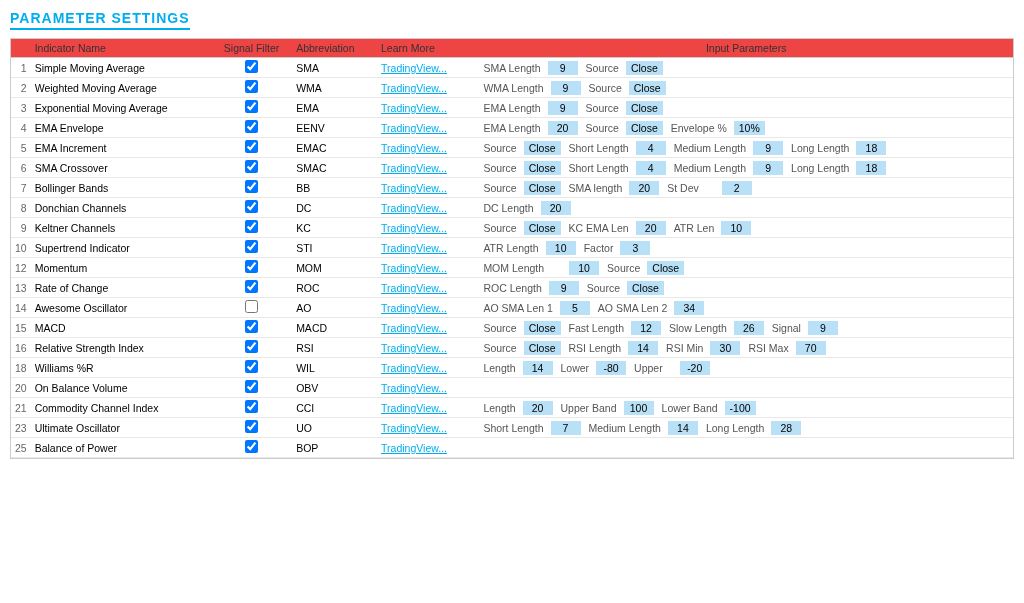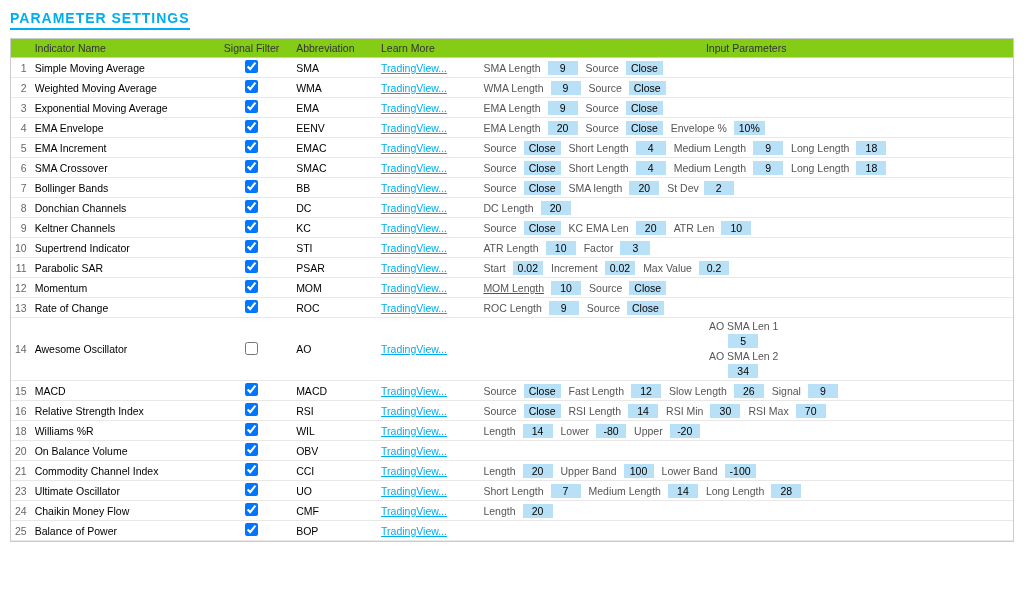--- a/index.html
+++ b/index.html
@@ -21,21 +21,21 @@
       overflow: auto;
     }
     
     table {
       border-collapse: collapse;
       width: 100%;
       font-size: 10.5px;
     }
     
     thead tr {
-      background: #84cc16;
+      background: #ef4444;
     }
     
     thead th {
       padding: 3px 4px;
       text-align: left;
       font-weight: normal;
       border-bottom: 1px solid #ccc;
       white-space: nowrap;
       color: #333;
     }
@@ -229,21 +229,21 @@
           <td class="indicator-name">Bollinger Bands</td>
           <td class="signal-filter checkbox-cell"><input type="checkbox" checked="" style=""></td>
           <td class="abbrev">BB</td>
           <td class="learn-more"><span class="tradingview-link">TradingView...</span></td>
           <td colspan="12">
             <div style="display: flex; align-items: center; gap: 2px; flex-wrap: nowrap;">
               <span class="param-label" style="margin-right: 2px;">Source</span>
               <span class="param-value" style="margin-right: 6px;">Close</span>
               <span class="param-label" style="margin-right: 2px;">SMA length</span>
               <span class="param-value" style="margin-right: 6px;">20</span>
-              <span class="param-label" style="margin-right: 0;">St Dev</span>
+              <span class="param-label" style="margin-right: 18px;">St Dev</span>
               <span class="param-value" style="margin-right: 6px;">2</span>
             </div>
           </td>
         </tr>
         <tr>
           <td class="row-num">8</td>
           <td class="indicator-name">Donchian Channels</td>
           <td class="signal-filter checkbox-cell"><input type="checkbox" checked="" style=""></td>
           <td class="abbrev">DC</td>
           <td class="learn-more"><span class="tradingview-link">TradingView...</span></td>
@@ -280,45 +280,28 @@
           <td colspan="12">
             <div style="display: flex; align-items: center; gap: 2px; flex-wrap: nowrap;">
               <span class="param-label" style="margin-right: 2px;">ATR Length</span>
               <span class="param-value" style="margin-right: 6px;">10</span>
               <span class="param-label" style="margin-right: 2px;">Factor</span>
               <span class="param-value" style="margin-right: 6px;">3</span>
             </div>
           </td>
         </tr>
         <tr>
-          <td class="row-num">11</td>
-          <td class="indicator-name">Parabolic SAR</td>
-          <td class="signal-filter checkbox-cell"><input type="checkbox" checked="" style=""></td>
-          <td class="abbrev">PSAR</td>
-          <td class="learn-more"><span class="tradingview-link">TradingView...</span></td>
-          <td colspan="12">
-            <div style="display: flex; align-items: center; gap: 2px; flex-wrap: nowrap;">
-              <span class="param-label" style="margin-right: 2px;">Start</span>
-              <span class="param-value" style="margin-right: 6px;">0.02</span>
-              <span class="param-label" style="margin-right: 2px;">Increment</span>
-              <span class="param-value" style="margin-right: 6px;">0.02</span>
-              <span class="param-label" style="margin-right: 2px;">Max Value</span>
-              <span class="param-value" style="margin-right: 6px;">0.2</span>
-            </div>
-          </td>
-        </tr>
-        <tr>
           <td class="row-num">12</td>
           <td class="indicator-name">Momentum</td>
           <td class="signal-filter checkbox-cell"><input type="checkbox" checked="" style=""></td>
           <td class="abbrev">MOM</td>
           <td class="learn-more"><span class="tradingview-link">TradingView...</span></td>
           <td colspan="12">
             <div style="display: flex; align-items: center; gap: 2px; flex-wrap: nowrap;">
-              <span class="param-label" style="margin-right: 2px; text-decoration: underline;">MOM Length</span>
+              <span class="param-label" style="margin-right: 20px;">MOM Length</span>
               <span class="param-value" style="margin-right: 6px;">10</span>
               <span class="param-label" style="margin-right: 2px;">Source</span>
               <span class="param-value" style="margin-right: 6px;">Close</span>
             </div>
           </td>
         </tr>
         <tr>
           <td class="row-num">13</td>
           <td class="indicator-name">Rate of Change</td>
           <td class="signal-filter checkbox-cell"><input type="checkbox" checked="" style=""></td>
@@ -333,21 +316,21 @@
             </div>
           </td>
         </tr>
         <tr>
           <td class="row-num">14</td>
           <td class="indicator-name">Awesome Oscillator</td>
           <td class="signal-filter checkbox-cell"><input type="checkbox" style=""></td>
           <td class="abbrev">AO</td>
           <td class="learn-more"><span class="tradingview-link">TradingView...</span></td>
           <td colspan="12">
-            <div style="display: flex; align-items: center; gap: 2px; flex-wrap: nowrap; flex-direction: column;">
+            <div style="display: flex; align-items: center; gap: 2px; flex-wrap: nowrap;">
               <span class="param-label" style="margin-right: 2px;">AO SMA Len 1</span>
               <span class="param-value" style="margin-right: 6px;">5</span>
               <span class="param-label" style="margin-right: 2px;">AO SMA Len 2</span>
               <span class="param-value" style="margin-right: 6px;">34</span>
             </div>
           </td>
         </tr>
         <tr>
           <td class="row-num">15</td>
           <td class="indicator-name">MACD</td>
@@ -391,21 +374,21 @@
           <td class="indicator-name">Williams %R</td>
           <td class="signal-filter checkbox-cell"><input type="checkbox" checked="" style=""></td>
           <td class="abbrev">WIL</td>
           <td class="learn-more"><span class="tradingview-link">TradingView...</span></td>
           <td colspan="12">
             <div style="display: flex; align-items: center; gap: 2px; flex-wrap: nowrap;">
               <span class="param-label" style="margin-right: 2px;">Length</span>
               <span class="param-value" style="margin-right: 6px;">14</span>
               <span class="param-label" style="margin-right: 2px;">Lower</span>
               <span class="param-value" style="margin-right: 6px;">-80</span>
-              <span class="param-label" style="margin-right: 2px; text-align: right;">Upper</span>
+              <span class="param-label" style="margin-right: 12px; text-align: right;">Upper</span>
               <span class="param-value" style="margin-right: 6px;">-20</span>
             </div>
           </td>
         </tr>
         <tr>
           <td class="row-num">20</td>
           <td class="indicator-name">On Balance Volume</td>
           <td class="signal-filter checkbox-cell"><input type="checkbox" checked="" style=""></td>
           <td class="abbrev">OBV</td>
           <td class="learn-more"><span class="tradingview-link">TradingView...</span></td>
@@ -441,33 +424,20 @@
               <span class="param-label" style="margin-right: 2px;">Short Length</span>
               <span class="param-value" style="margin-right: 6px;">7</span>
               <span class="param-label" style="margin-right: 2px;">Medium Length</span>
               <span class="param-value" style="margin-right: 6px;">14</span>
               <span class="param-label" style="margin-right: 2px;">Long Length</span>
               <span class="param-value" style="margin-right: 6px;">28</span>
             </div>
           </td>
         </tr>
         <tr>
-          <td class="row-num">24</td>
-          <td class="indicator-name">Chaikin Money Flow</td>
-          <td class="signal-filter checkbox-cell"><input type="checkbox" checked="" style=""></td>
-          <td class="abbrev">CMF</td>
-          <td class="learn-more"><span class="tradingview-link">TradingView...</span></td>
-          <td colspan="12">
-            <div style="display: flex; align-items: center; gap: 2px; flex-wrap: nowrap;">
-              <span class="param-label" style="margin-right: 2px;">Length</span>
-              <span class="param-value" style="margin-right: 6px;">20</span>
-            </div>
-          </td>
-        </tr>
-        <tr>
           <td class="row-num">25</td>
           <td class="indicator-name">Balance of Power</td>
           <td class="signal-filter checkbox-cell"><input type="checkbox" checked="" style=""></td>
           <td class="abbrev">BOP</td>
           <td class="learn-more"><span class="tradingview-link">TradingView...</span></td>
           <td colspan="12">
             <div style="display: flex; align-items: center; gap: 2px; flex-wrap: nowrap;"></div>
           </td>
         </tr>
       </tbody>

